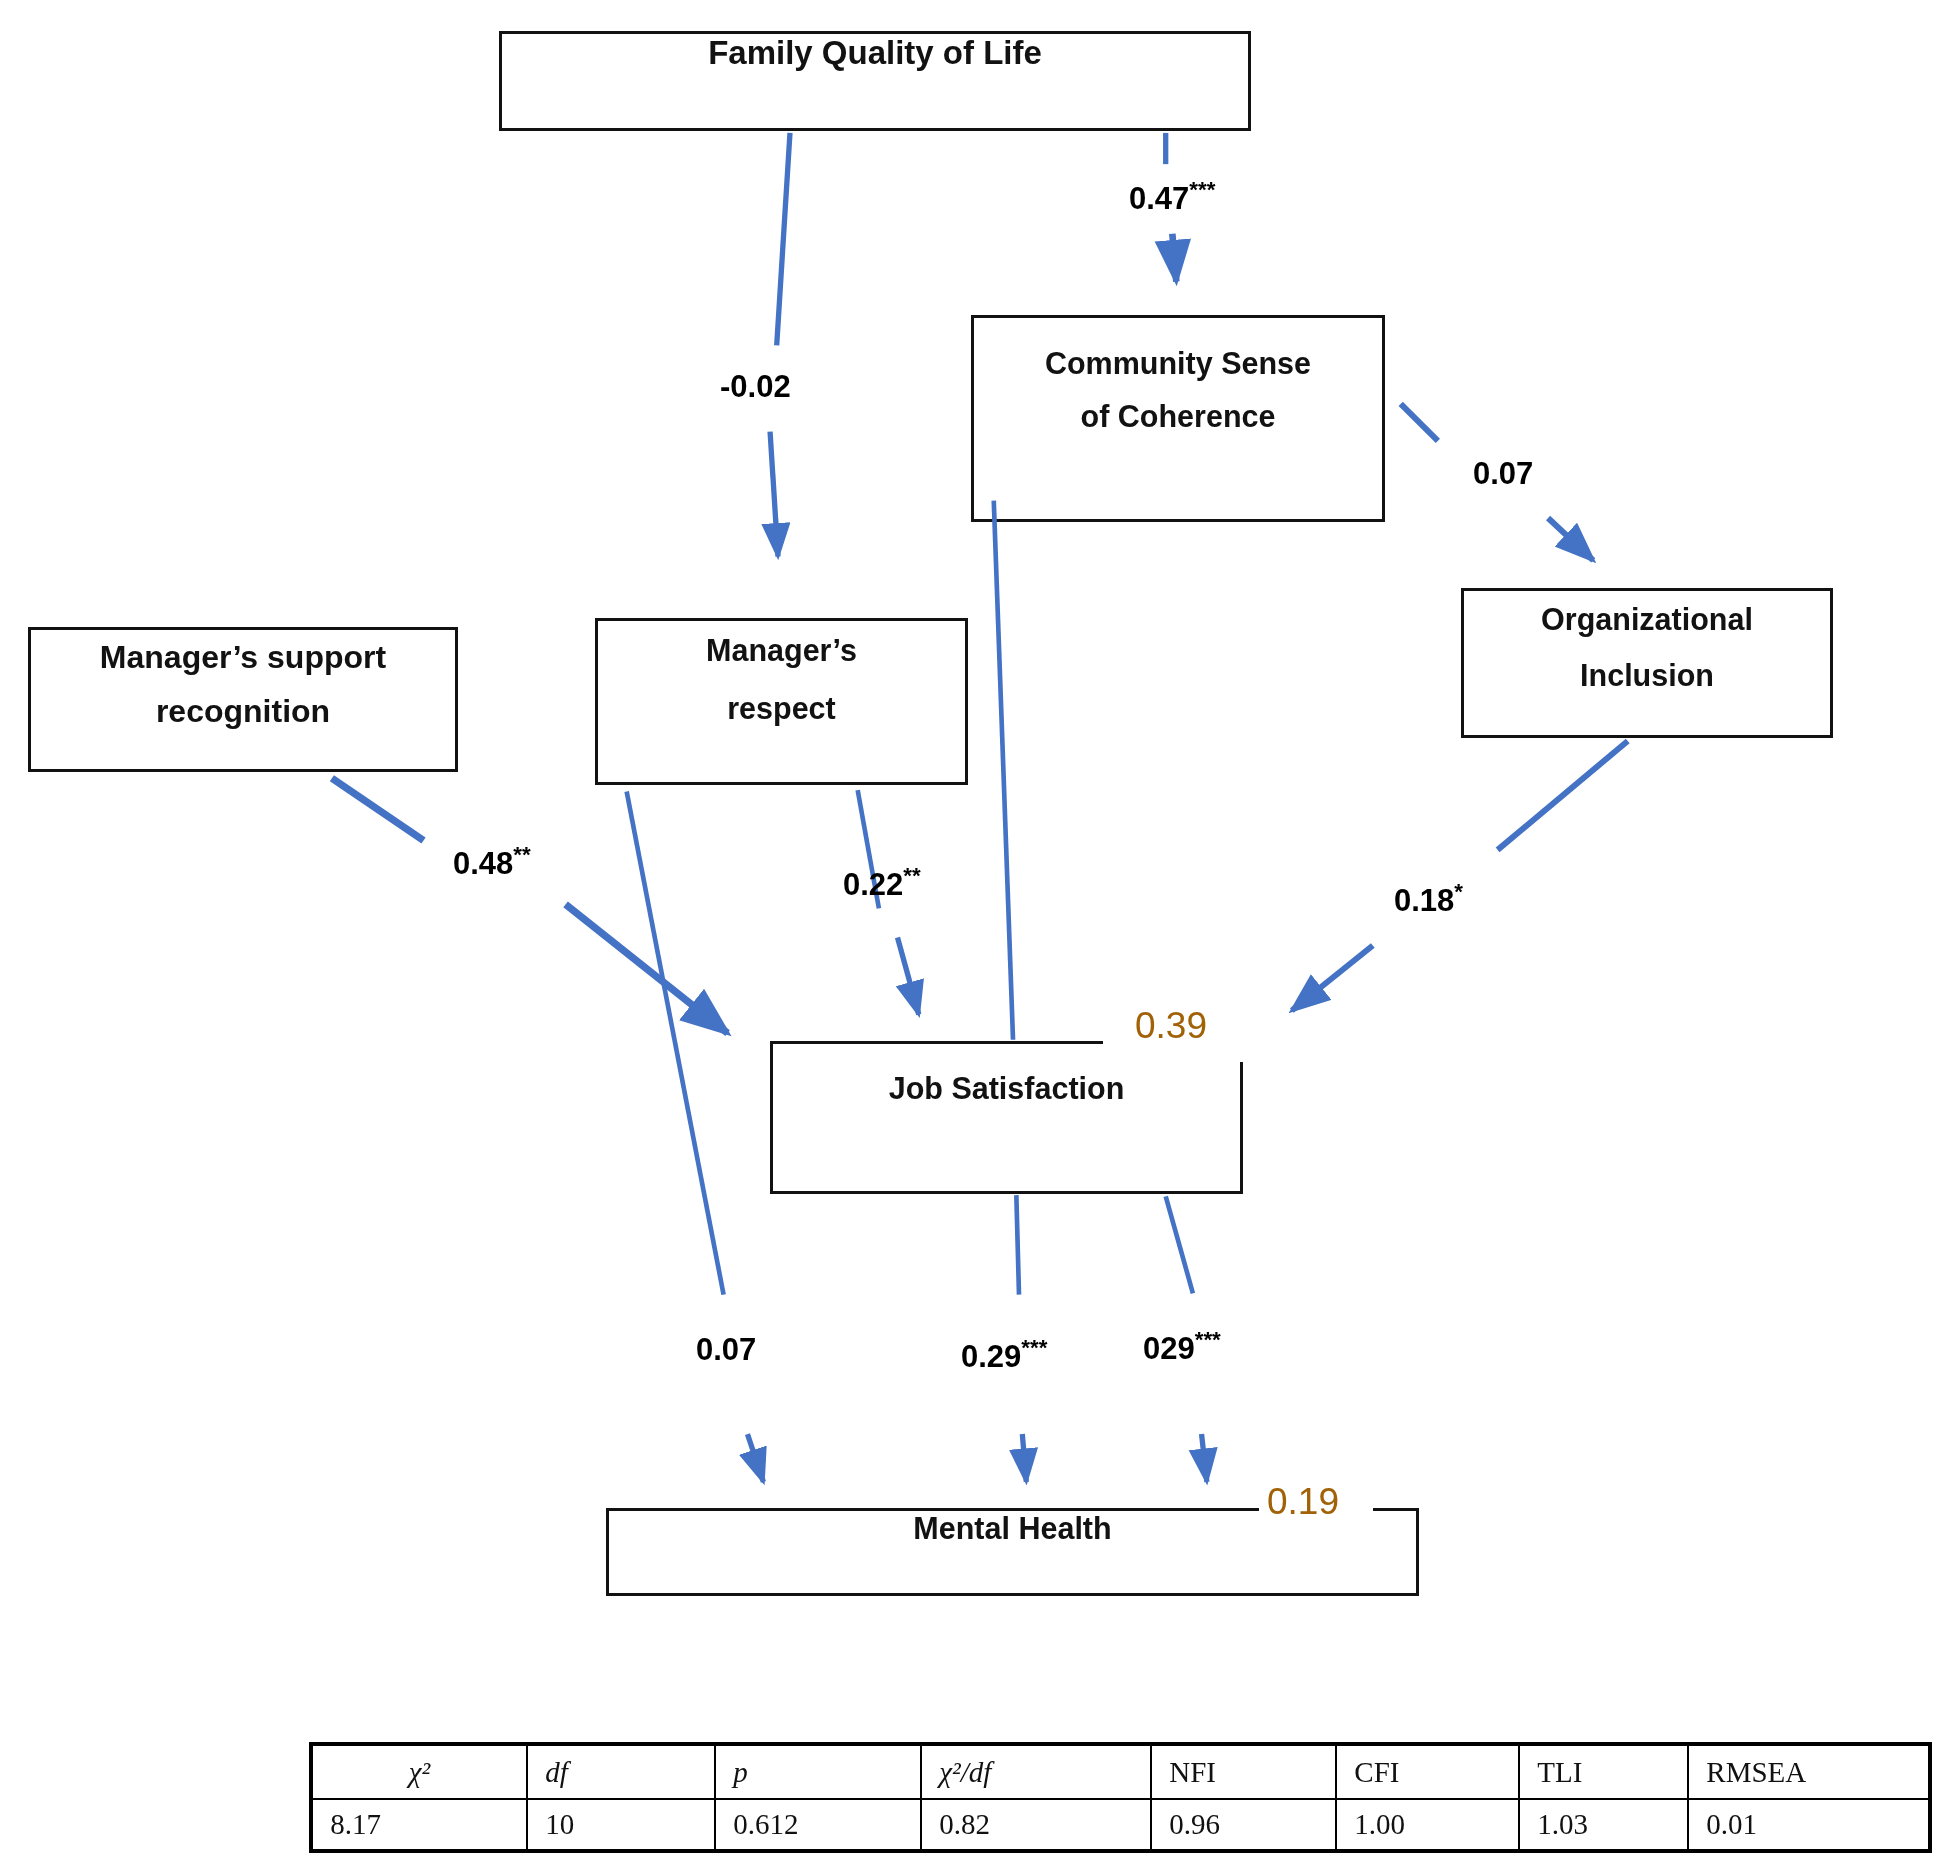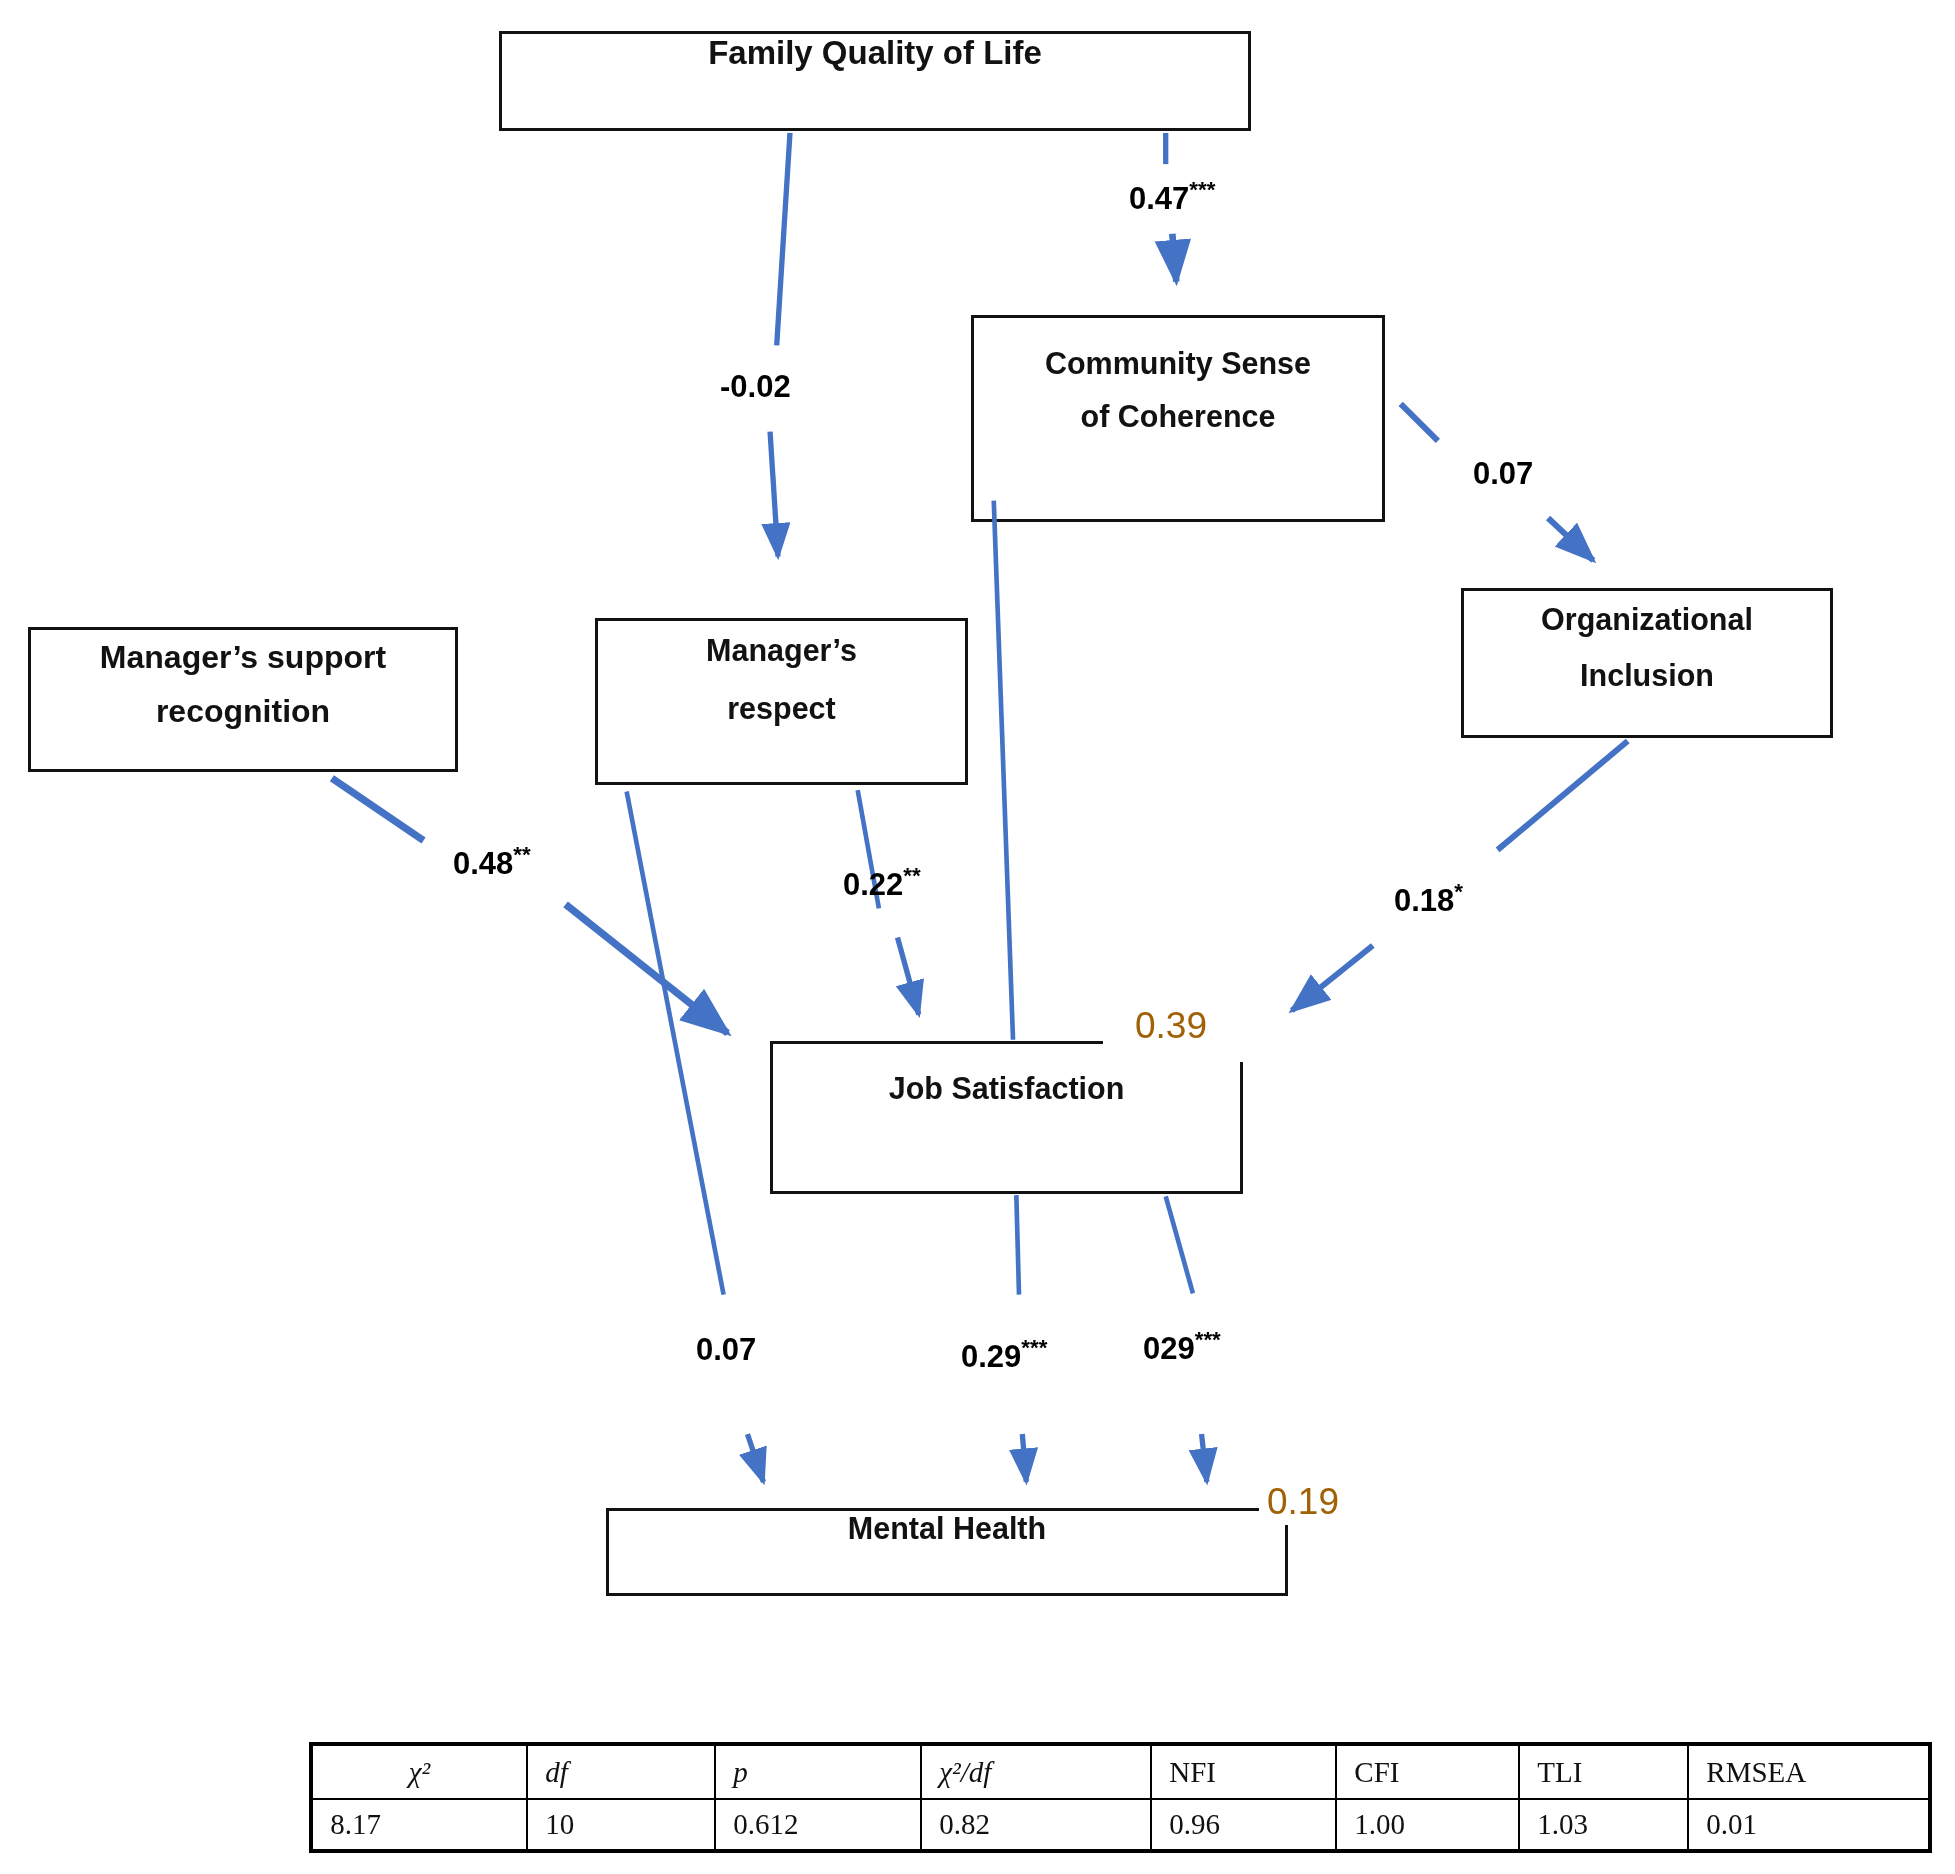--- a/index.html
+++ b/index.html
@@ -8,21 +8,21 @@
   .box{position:absolute;background:#fff;border:3.3px solid #121212;box-sizing:border-box;
        display:flex;flex-direction:column;justify-content:flex-start;align-items:center;
        text-align:center;font-weight:bold;color:#121212;z-index:10;}
   .box span{display:block;}
   .b-fqol{left:499px;top:30.5px;width:752px;height:100px;font-size:33px;}
   .b-csoc{left:971px;top:315px;width:414px;height:207px;font-size:30.5px;line-height:53px;justify-content:flex-start;padding-top:18.6px;}
   .b-msr{left:28px;top:627px;width:430px;height:145px;font-size:32px;line-height:54px;}
   .b-mr{left:595px;top:618px;width:373px;height:167px;font-size:30.5px;line-height:58px;}
   .b-oi{left:1461px;top:588px;width:372px;height:150px;font-size:30.5px;line-height:56px;}
   .b-js{left:770px;top:1041px;width:473px;height:153px;font-size:30.5px;justify-content:flex-start;padding-top:26.6px;}
-  .b-mh{left:606px;top:1508px;width:682px;height:88px;font-size:30.5px;}
+  .b-mh{left:606px;top:1508px;width:813px;height:88px;font-size:30.5px;}
   .r2{position:absolute;background:#fff;color:#a16207;font-size:37px;font-weight:400;z-index:20;box-sizing:border-box;}
   .r2-js{left:1103px;top:1004px;width:178px;height:58px;padding-left:32px;padding-top:1.3px;}
   .r2-mh{left:1259px;top:1481px;width:114px;height:44px;padding-left:8px;}
   svg.overlay{position:absolute;left:0;top:0;z-index:30;pointer-events:none;}
   .plabel{position:absolute;color:#000000;font-size:31px;font-weight:700;z-index:40;white-space:nowrap;}
   .plabel sup{font-size:0.72em;position:relative;top:-1.3px;}
   .fit{position:absolute;left:309px;top:1742px;z-index:10;border-collapse:collapse;
        font-family:"Liberation Serif", serif;font-size:29px;color:#111;table-layout:fixed;}
   .fit td,.fit th{border:2.7px solid #000;font-weight:normal;text-align:left;padding:0 0 0 17.3px;
        overflow:hidden;white-space:nowrap;}

